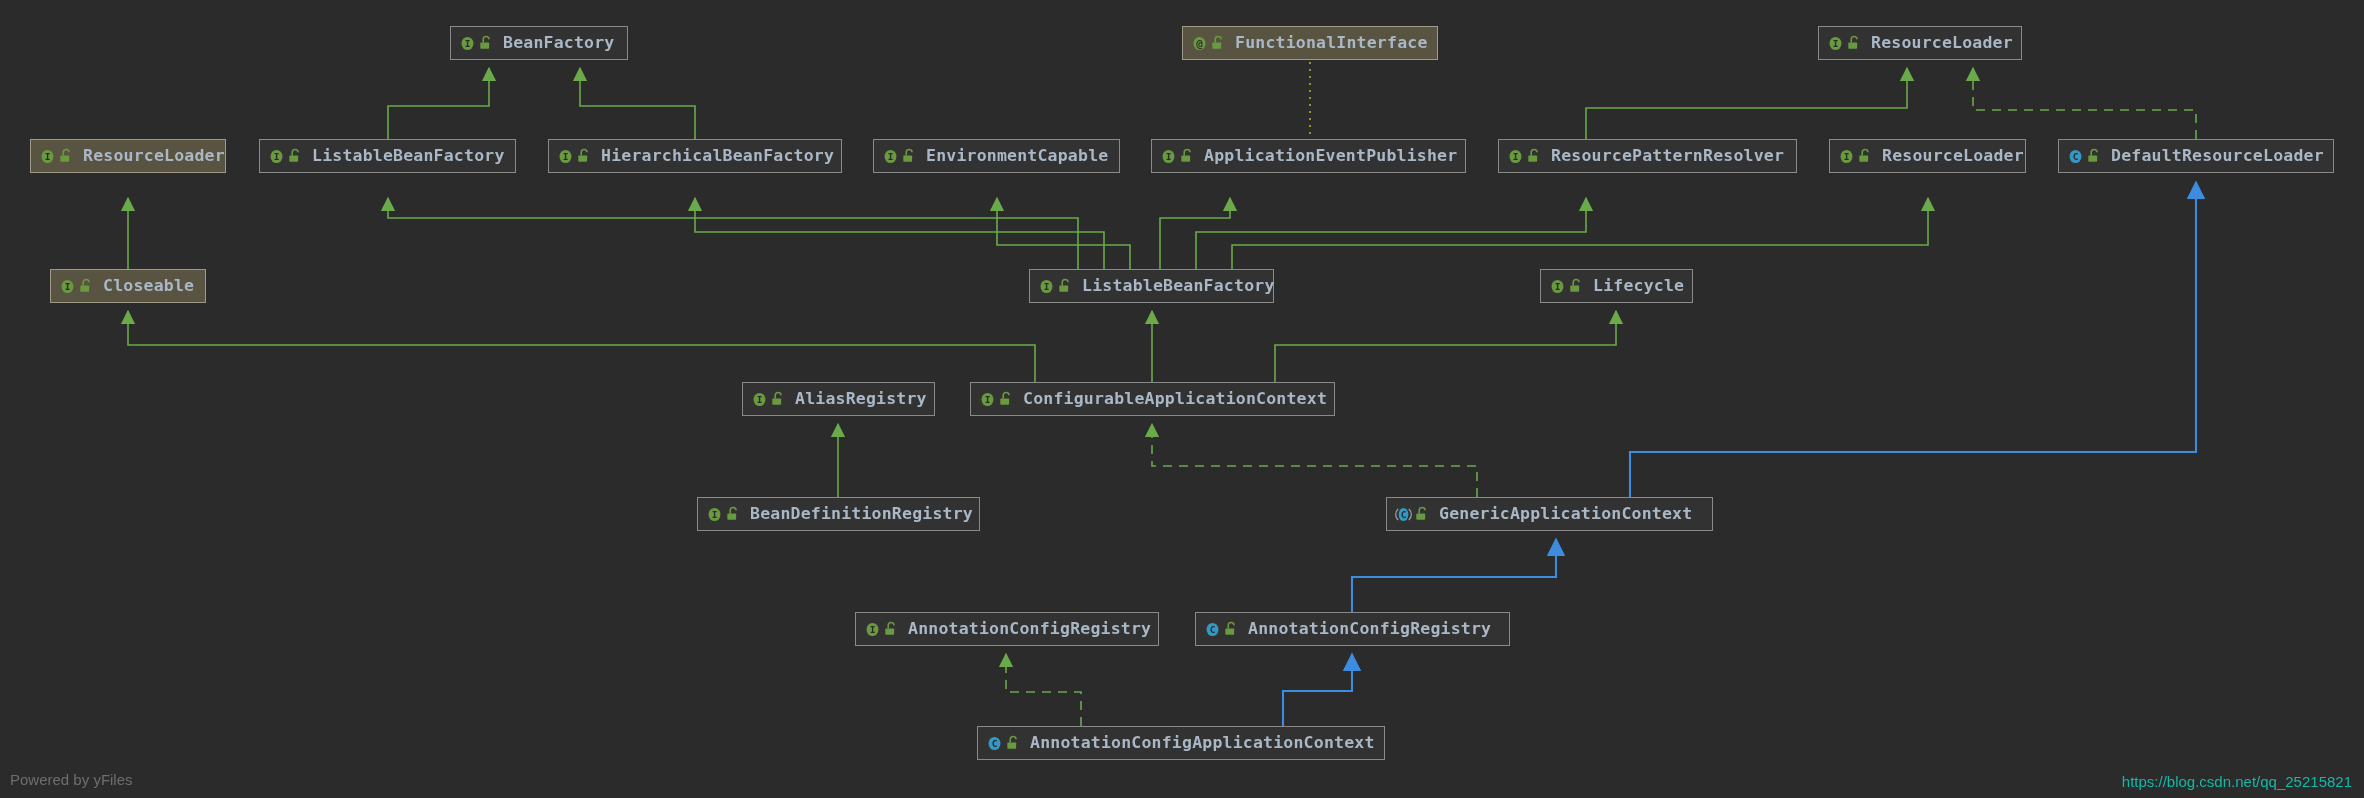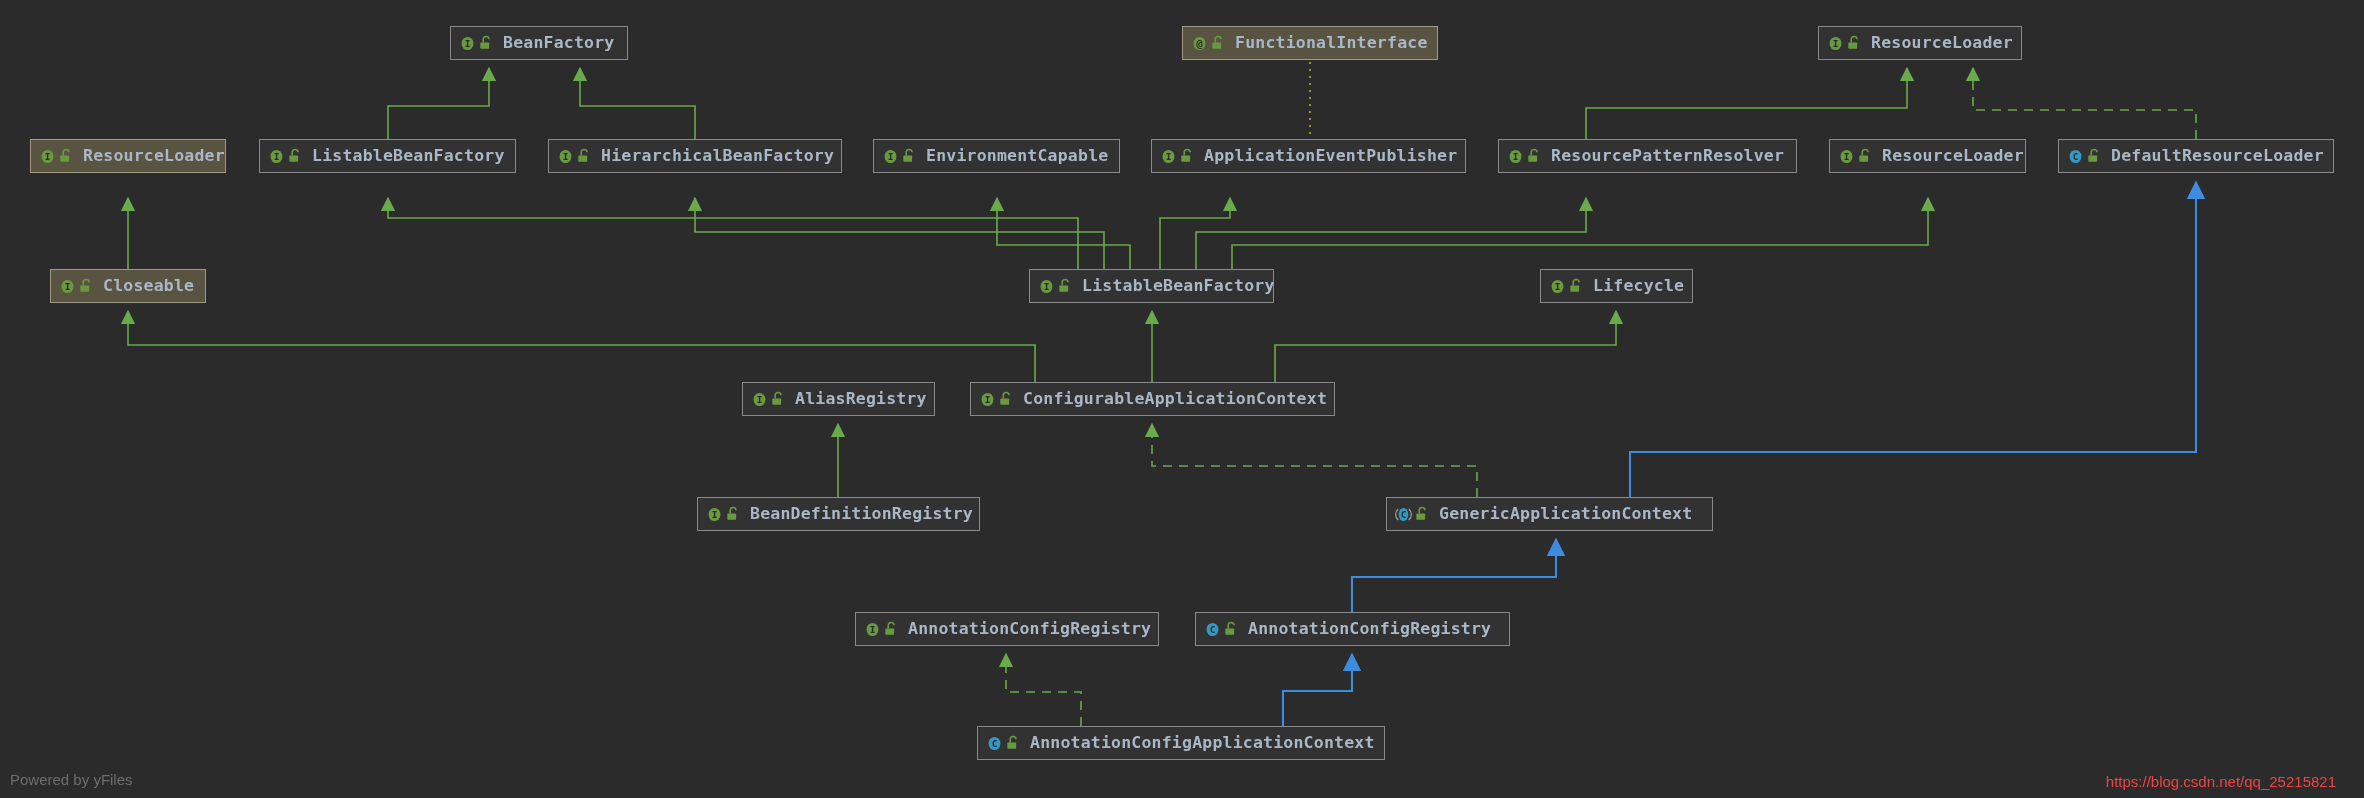--- a/index.html
+++ b/index.html
@@ -60,21 +60,21 @@
     letter-spacing: 0.2px;
     font-weight: bold;
   }
   .watermark {
     position: absolute;
     font-family: "Liberation Sans", "DejaVu Sans", sans-serif;
     font-size: 15px;
     color: #6e6e6e;
   }
   #wm-left  { left: 10px;  bottom: 10px; }
-  #wm-right { right: 28px; bottom: 8px; color: #ef4444; }
+  #wm-right { right: 12px; bottom: 8px; color: #14b8a6; }
 </style>
 </head>
 <body>
 
 <div id="canvas">
 
   <svg id="edge-layer" viewBox="0 0 2364 798" width="2364" height="798">
     <defs>
       <marker id="arrow-green" viewBox="0 0 12 12" refX="11" refY="6" markerWidth="9" markerHeight="9" orient="auto-start-reverse">
         <path d="M 0 0 L 12 6 L 0 12 z" fill="#6aaa4a"></path>

